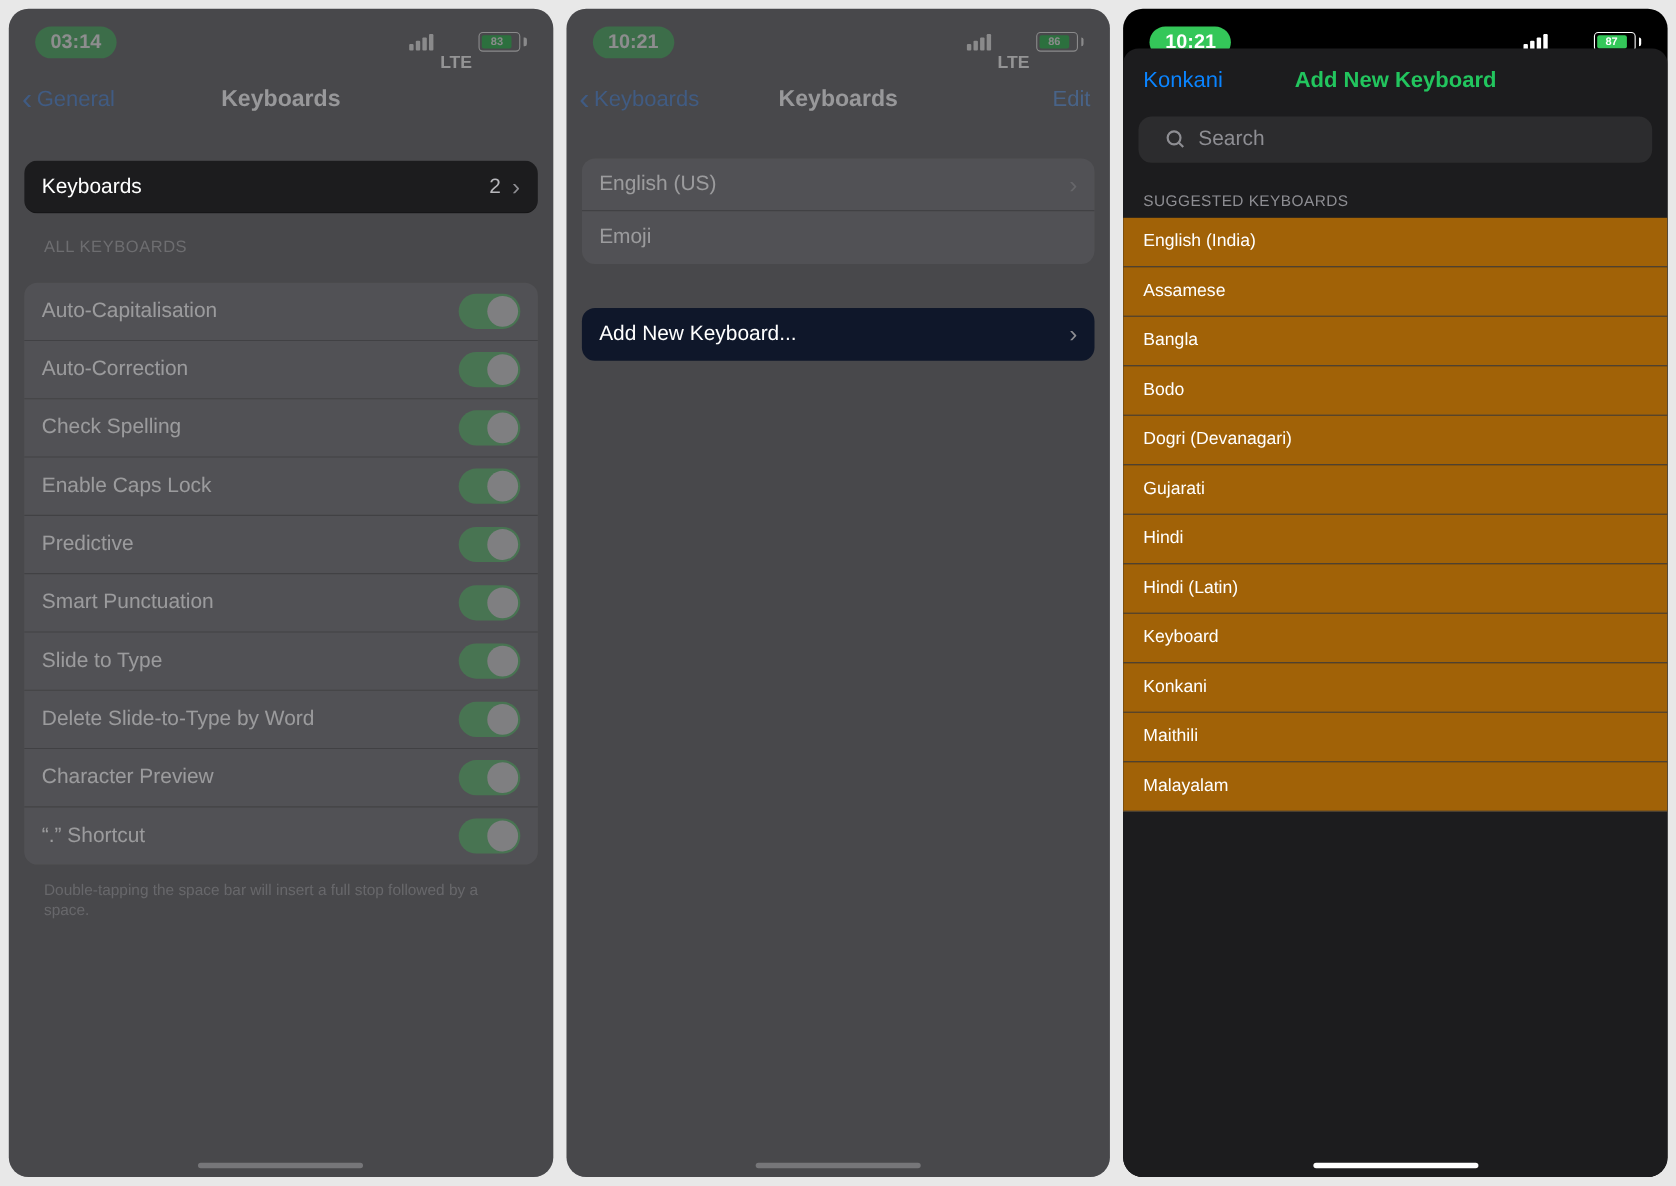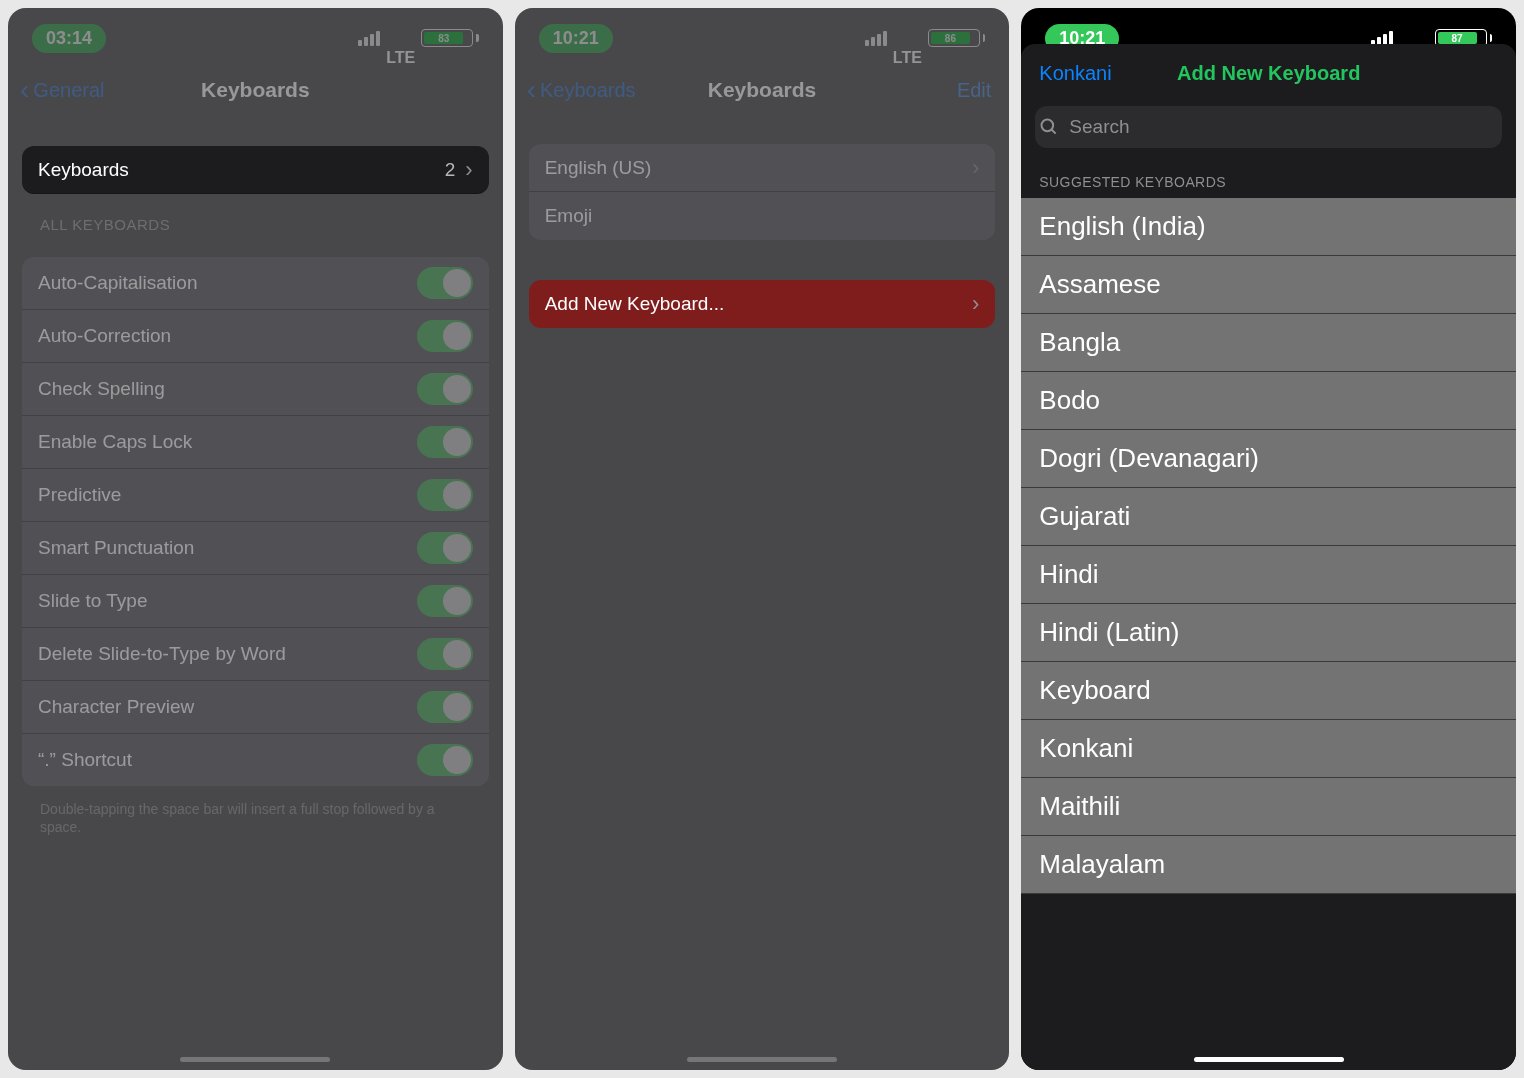--- a/index.html
+++ b/index.html
@@ -51,21 +51,21 @@
   .status-right { display:flex; align-items:center; gap:6px; }
   .bars { display:flex; align-items:flex-end; gap:2px; }
   .bars span {
     display:block; width:4px; background:#fff; border-radius:1px;
   }
   .bars span:nth-child(1){height:6px;} .bars span:nth-child(2){height:9px;}
   .bars span:nth-child(3){height:12px;} .bars span:nth-child(4){height:15px;}
   .lte { font-size:16px; font-weight:600;margin-top:40px; }
   .battery { display:flex; align-items:center; gap:3px; }
   .battery-body {
-    width:52px; height:18px; border:1.5px solid #fff; border-radius:4px;
+    width:38px; height:18px; border:1.5px solid #fff; border-radius:4px;
     position:relative; padding:2px;
   }
   .battery-fill { height:100%; width:85%; background:#34c759; border-radius:2px;
     display:flex; align-items:center; justify-content:center; font-size:10px; font-weight:700;}
   .battery-nub { width:2.5px; height:8px; background:#fff; border-radius:0 2px 2px 0; }
   .phone.dimmed .bars span, .phone.dimmed .battery-body, .phone.dimmed .battery-nub { filter:brightness(.8);}
   .phone.dimmed .lte{ color:#ddd; }
   
   .navbar {
     height: 56px;
@@ -106,21 +106,21 @@
   }
   .row:last-child { border-bottom:none; }
   .row .left { display:flex; align-items:center; gap:10px; }
   .row .right { display:flex; align-items:center; gap:10px; color:#b7b7bb; }
   .row.highlight {
     background:#1c1c1e !important; color:#fff;
     border-radius:12px;
     position:relative; z-index:5;
   }
   .row.highlight-standalone {
-    background:#7f1d1d; color:#fff;
+    background:#0f172a; color:#fff;
     border-radius:12px;
     margin: 14px 0;
     gap: 21px;
   }
   .chev { color:#8e8e93; font-size:22px; }
   .section-header {
     color:#8e8e93; font-size:15px; letter-spacing:.5px;
     padding: 22px 18px 6px 18px;
     text-transform: uppercase;
   }
@@ -155,30 +155,30 @@
     height:58px; position:relative;
   }
   .modal-cancel {
     position:absolute; left:18px; color:#0a84ff; font-size:20px;
   }
   .modal-title { color:#22c55e; font-size:20px; font-weight:700; }
   .searchbar {
     margin: 4px 14px 10px 14px;
     background:#2c2c2e; border-radius:12px;
     display:flex; align-items:center; gap:10px;
-    padding: 10px 4px; color:#8e8e93; font-size:19px;
+    padding: 10px 24px; color:#8e8e93; font-size:19px;
   }
   .search-icon { width:20px; height:20px; }
   .list { flex:1; overflow:hidden; }
   .list-header {
     color:#8e8e93; font-size:14px; letter-spacing:.4px;
     padding: 16px 18px 8px 18px;
   }
   .list-item {
-    background:#737373; color:#fff; font-size:26px;
+    background:#a16207; color:#fff; font-size:16px;
     padding: 13px 18px;
     border-bottom: 0.5px solid #3a3a3c;
   }
   .hidden-highlight { position:relative; z-index:5; }
 </style>
 </head>
 <body>
 
 <div class="phone dimmed overlay-dim">
   <div class="statusbar">

